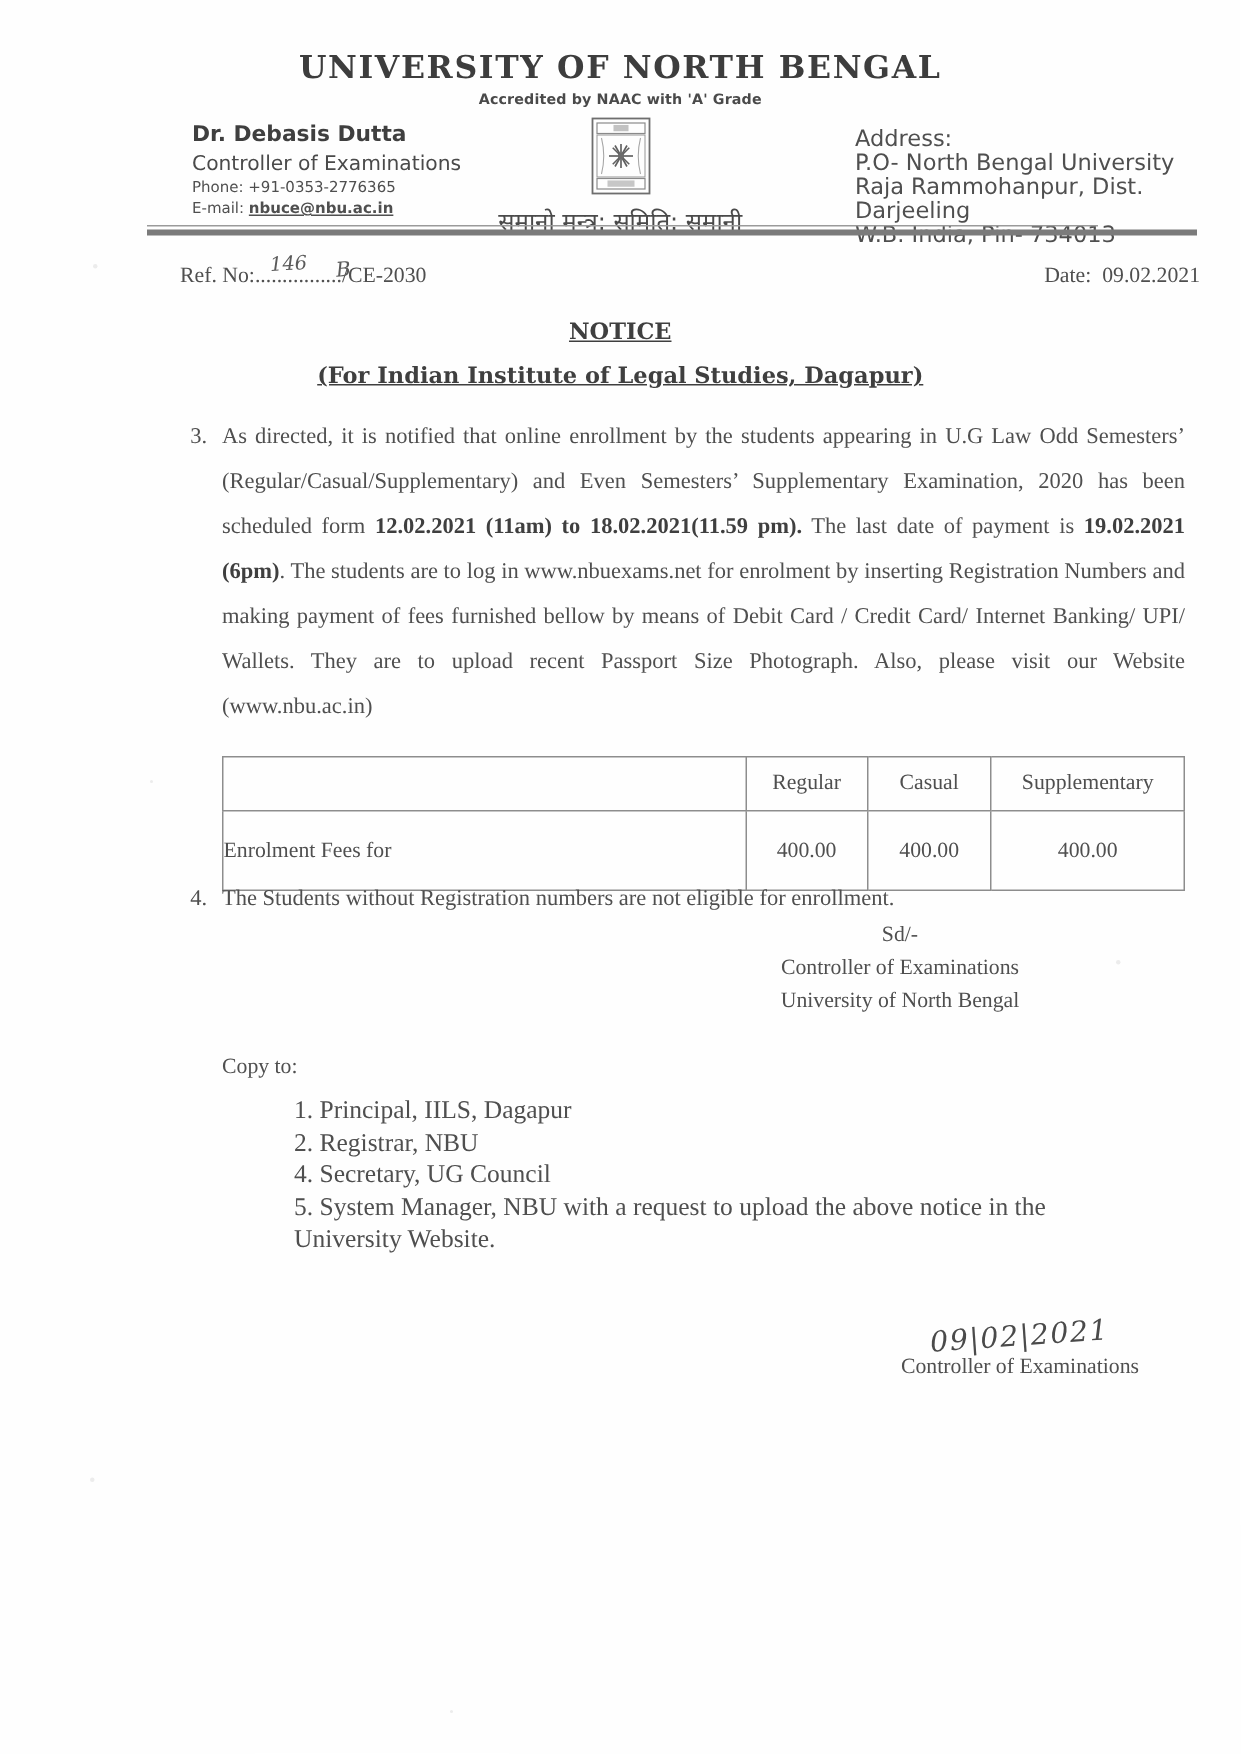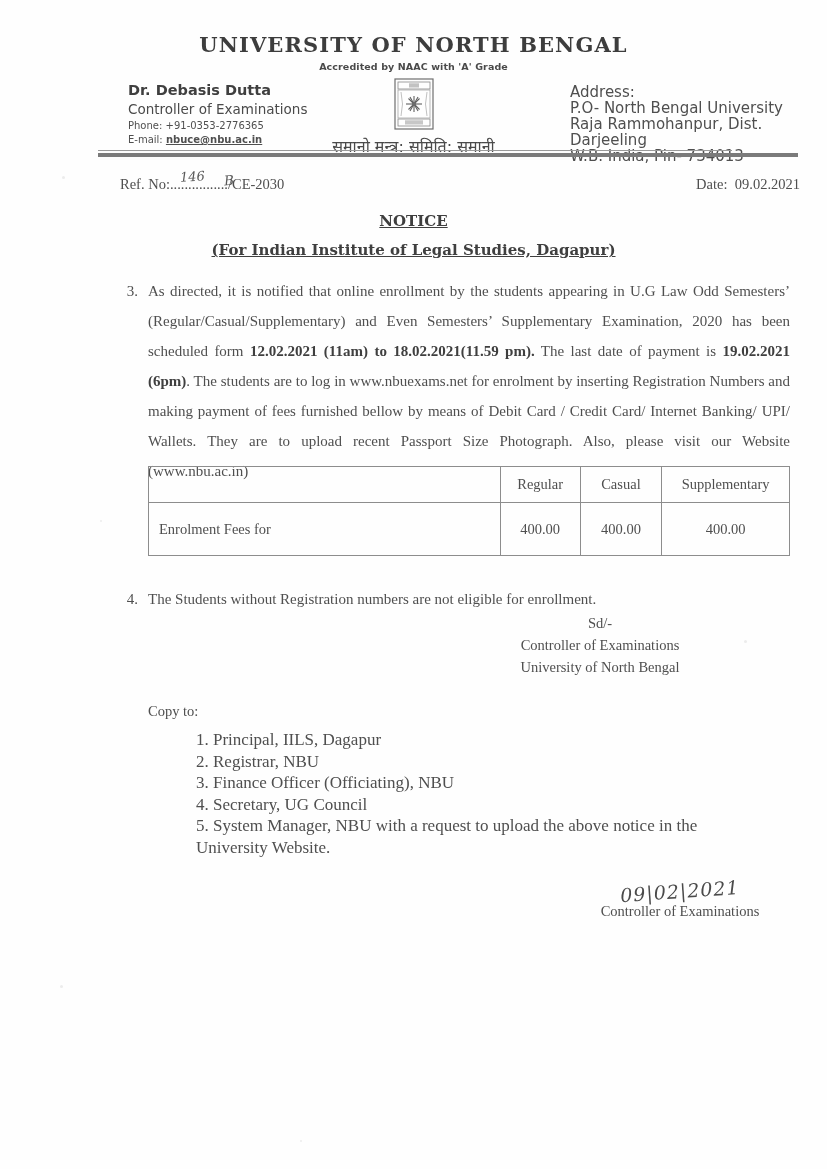--- a/index.html
+++ b/index.html
@@ -195,35 +195,35 @@
   }
   .clause-body.nojust { text-align: left; }
   #clause-3 { left: 112px; top: 276px; width: 678px; }
   #clause-4 { left: 112px; top: 584px; width: 678px; }
   .b { font-weight: bold; color: #3f3f3f; }
   .u { }
 
   
   .fees-table {
     position: absolute;
-    left: 148px; top: 466px;
+    left: 148px; top: 504px;
     width: 642px;
     border-collapse: collapse;
     font-size: 14.5px;
     color: #4f4f4f;
     border-radius: 11px;
   }
   .fees-table td, .fees-table th {
     border: 1px solid #8d8d8d;
     font-weight: normal;
     padding: 0;
     height: 35px;
     vertical-align: middle;
   }
-  .fees-table .lbl-col { width: 350px; text-align: left; padding-left: 10px; }
+  .fees-table .lbl-col { width: 350px; text-align: left; }
   .fees-table .c-reg { width: 80px; text-align: center; }
   .fees-table .c-cas { width: 82px; text-align: center; }
   .fees-table .c-sup { width: 128px; text-align: center; }
   .fees-table tr.row-data td { height: 52px; }
 
   
   .signblock {
     position: absolute;
     left: 430px; top: 612px;
     width: 340px;
@@ -377,21 +377,20 @@
   <div class="signblock">
     <div>Sd/-</div>
     <div>Controller of Examinations</div>
     <div>University of North Bengal</div>
   </div>
 
   <div class="copyto-label">Copy to:</div>
   <div class="copyto-list">
     <div>1. Principal, IILS, Dagapur</div>
     <div>2. Registrar, NBU</div>
-    <div>3. Finance Officer (Officiating), NBU</div>
     <div>4. Secretary, UG Council</div>
     <div>5. System Manager, NBU with a request to upload the above notice in the University Website.</div>
   </div>
 
   <div class="foot-sign">
     <div class="hand-sig">09|02|2021</div>
     <div class="foot-sign-label">Controller of Examinations</div>
   </div>
 
   <div class="speck" style="left:62px; top:176px; width:3px; height:3px;"></div>

